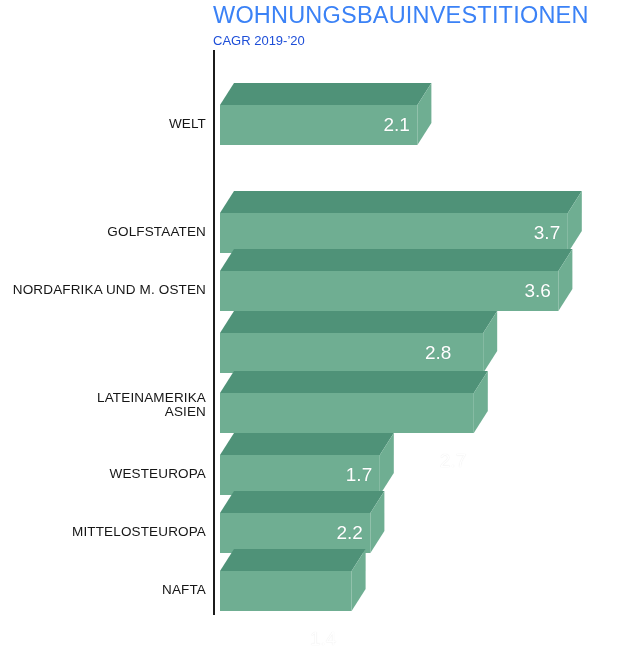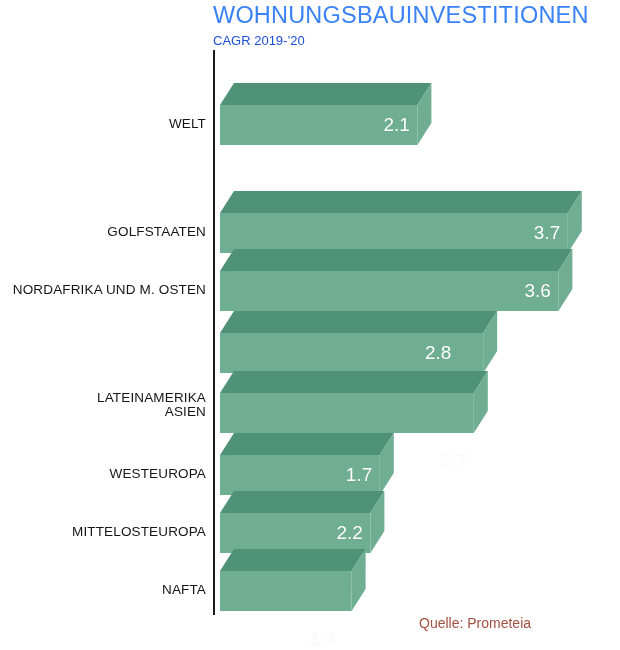--- a/index.html
+++ b/index.html
@@ -172,15 +172,14 @@
       <div class="bar" style="left: 220px; top: 549px;">
         <svg width="147.6" height="64" viewBox="0 0 147.6 64">
           <polygon points="0,22 131.6,22 131.6,62 0,62" fill="#6fae92"></polygon>
           <polygon points="0,22 14,0 145.6,0 131.6,22" fill="#4f9278"></polygon>
           <polygon points="131.6,22 145.6,0 145.6,40 131.6,62" fill="#6fae92"></polygon>
         </svg>
       </div>
       <div class="bar-value" style="left: 310px; top: 580px; margin-top: 48px;">1.4</div>
     </div>
 
-  <div id="source-note">Quelle: Prometeia</div>
 
 </div>
 
 </body></html>

